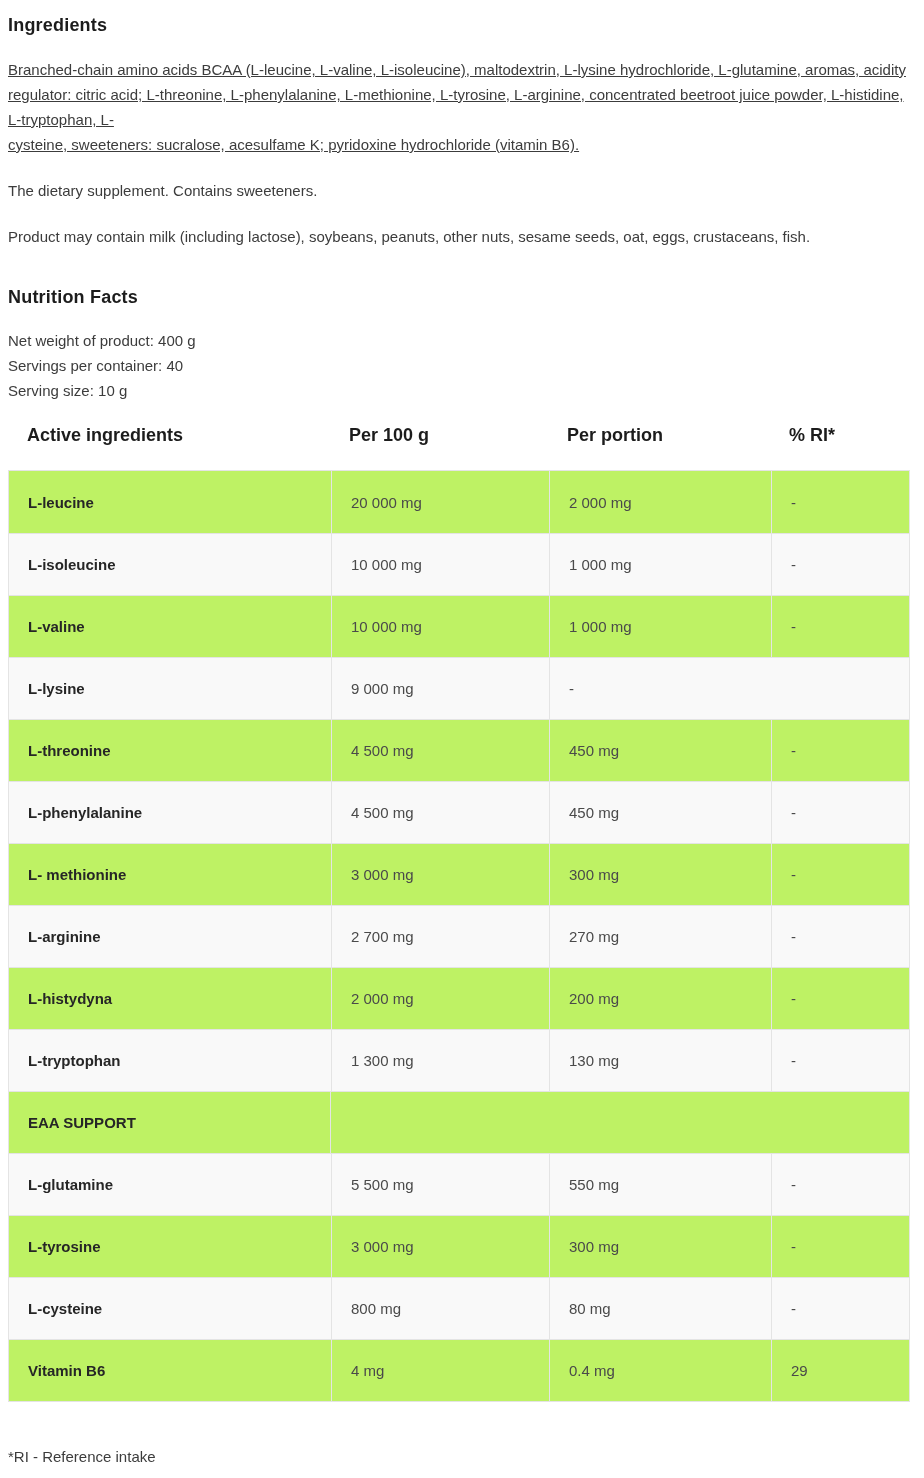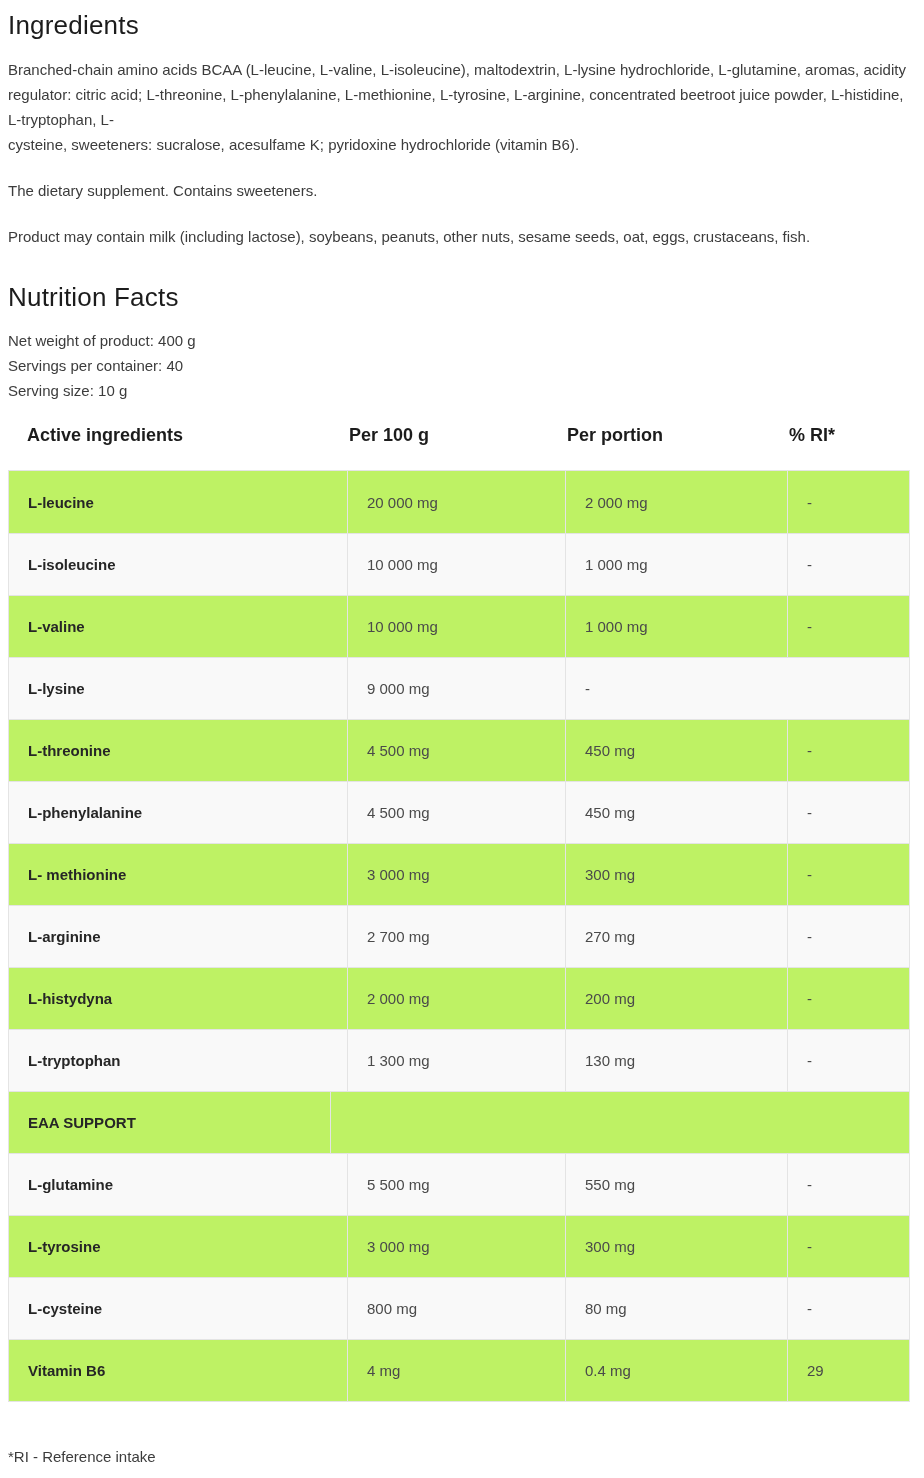--- a/index.html
+++ b/index.html
@@ -15,32 +15,33 @@
   html,body{background:#ffffff;}
   body{
     width:924px;
     min-height:1478px;
     font-family:"Liberation Sans", sans-serif;
     color:var(--text);
     overflow-x:hidden;
   }
   .wrap{padding:8px 8px 0 8px;width:924px;}
   h1.section-title{
-    font-size:26px;
+    font-size:18px;
     line-height:34px;
-    font-weight:normal;
+    font-weight:bold;
     color:var(--heading);
     letter-spacing:0.2px;
   }
   .para{
     font-size:15px;
     line-height:25px;
     color:var(--text);
     white-space:pre-line;
     width:902px;
+    text-decoration:underline;
   }
   .ingredients-text{margin-top:15px;}
   .note{margin-top:21px;font-size:15px;line-height:25px;color:var(--text);}
   .nutrition-title{margin-top:31px;}
   .info-block{margin-top:14px;}
   .info-line{font-size:15px;line-height:25px;color:var(--text);}
   .thead{
     margin-top:22px;
     display:grid;
     grid-template-columns:322px 218px 222px 1fr;
@@ -65,21 +66,21 @@
   }
   .trow + .trow{border-top:1px solid var(--border);}
   .trow.alt{background:var(--altrow);}
   .cell{
     display:flex;
     align-items:center;
     padding-left:19px;
     font-size:15px;
   }
   .c-name{font-weight:bold;color:var(--name);}
-  .c-val{color:var(--val);margin-left:16px;}
+  .c-val{color:var(--val);}
   .trow:not(.section) .cell + .cell{border-left:1px solid var(--border);}
   .trow.section .cell:first-child{border-right:1px solid var(--border);}
   .footnote{
     margin-top:46px;
     font-size:15px;
     color:var(--text);
   }
 </style>
 </head>
 <body>

